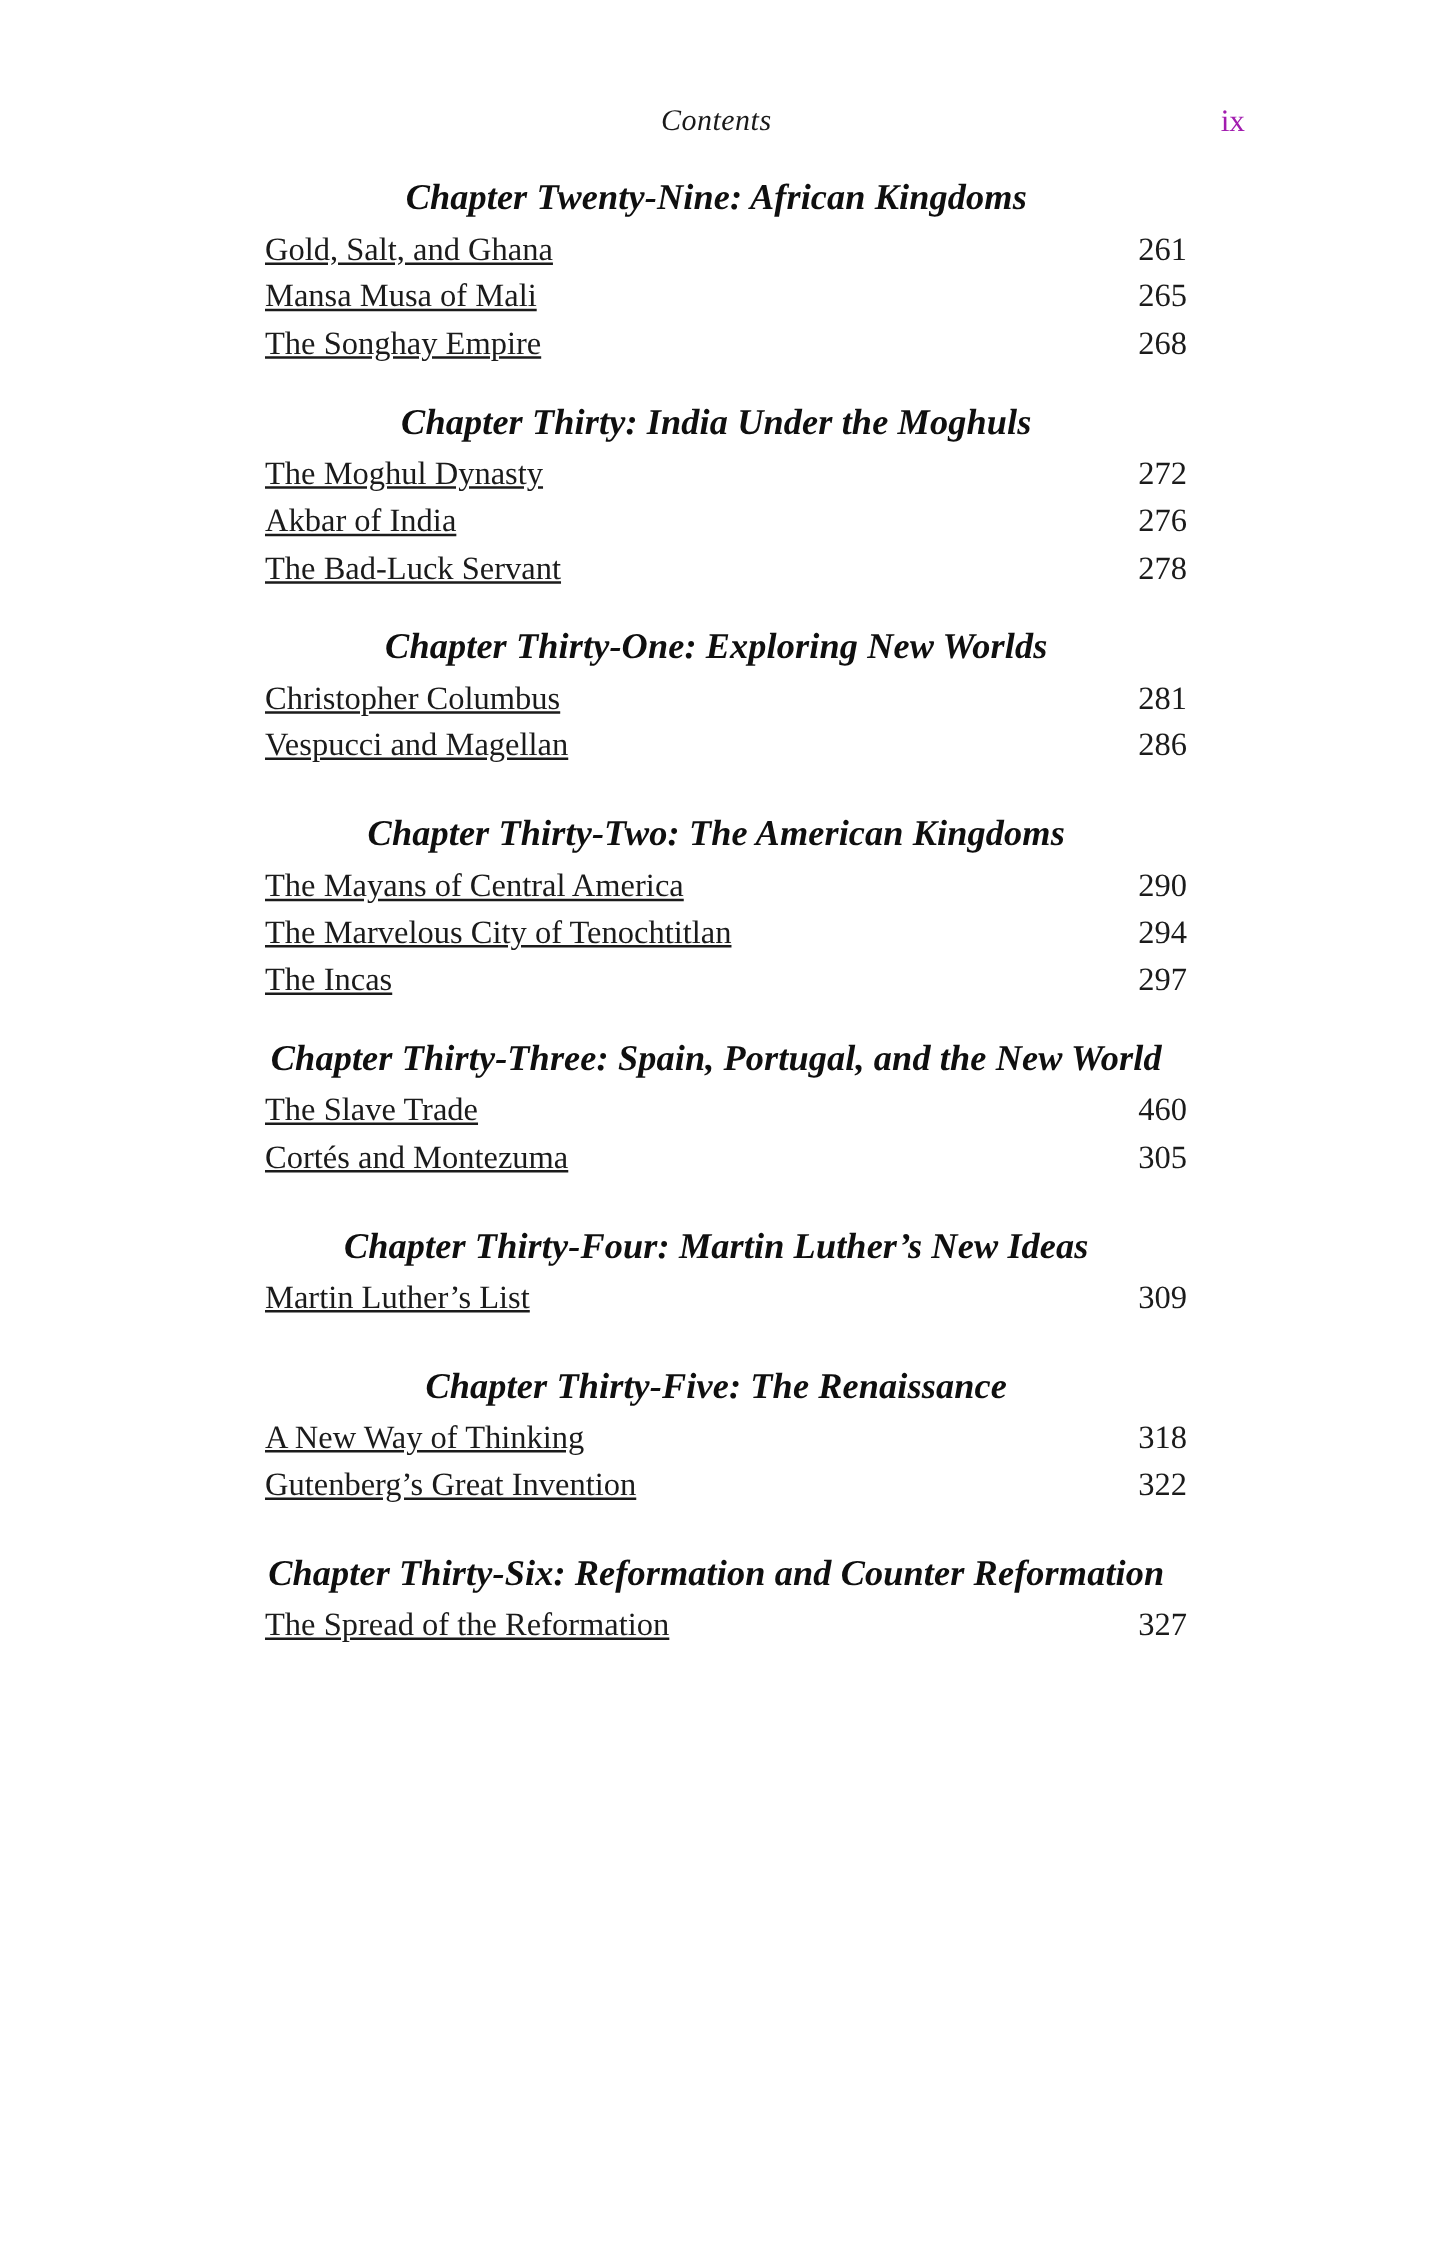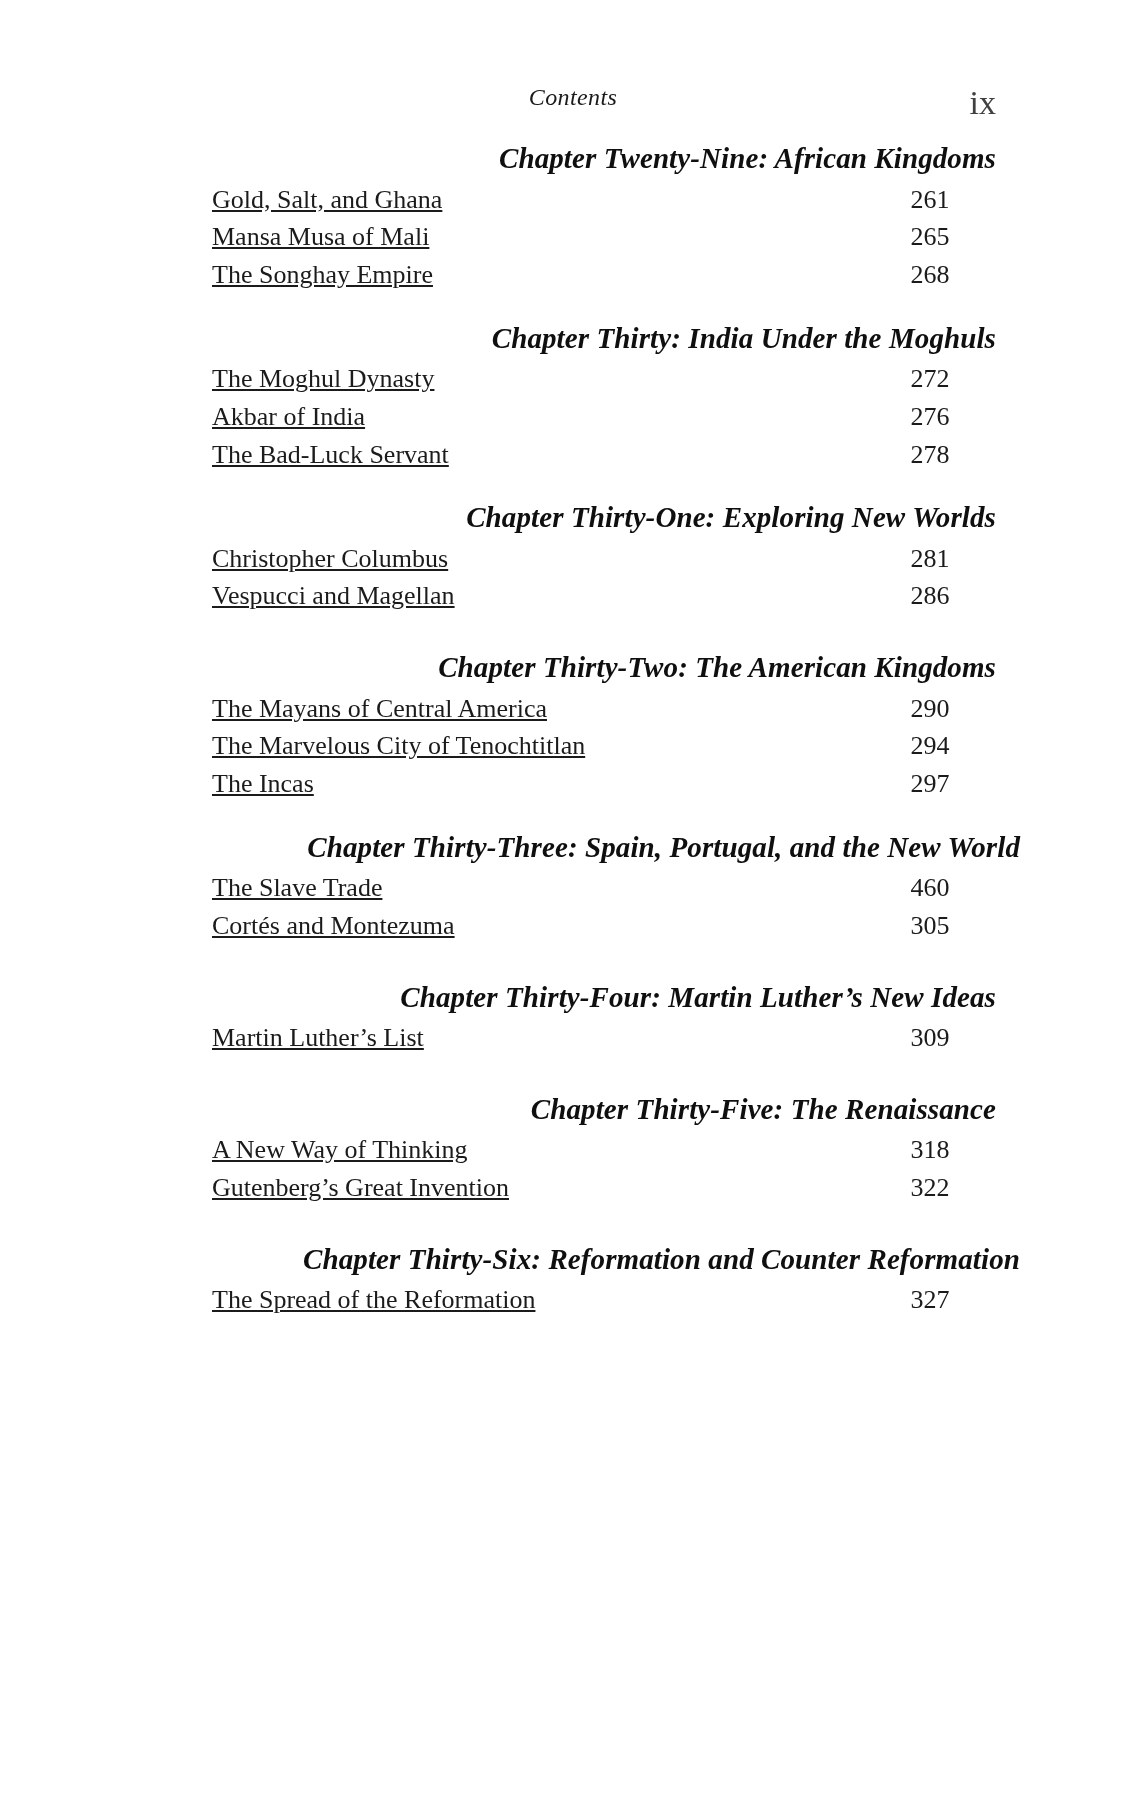--- a/index.html
+++ b/index.html
@@ -33,40 +33,40 @@
     text-align: center;
     font-style: italic;
     font-size: 24px;
     letter-spacing: 0.4px;
     color: #1a1a1a;
   }
   .running-head .rh-folio {
     position: absolute;
     right: 0;
     top: 0;
-    font-size: 34px;
-    color: #404040;
+    font-size: 25px;
+    color: #a21caf;
   }
 
   
   .toc {
     position: absolute;
     top: 140px;
     left: 0;
     right: 0;
     padding: 0 150px;
     box-sizing: border-box;
   }
 
   .chapter-block {
     margin-bottom: 26px;
   }
 
   .chapter-heading {
-    text-align: right;
+    text-align: center;
     font-style: italic;
     font-weight: bold;
     font-size: 29px;
     line-height: 1.26;
     letter-spacing: 0.1px;
     color: #0f0f0f;
     margin: 0 0 4px 0;
     white-space: nowrap;
   }
   

